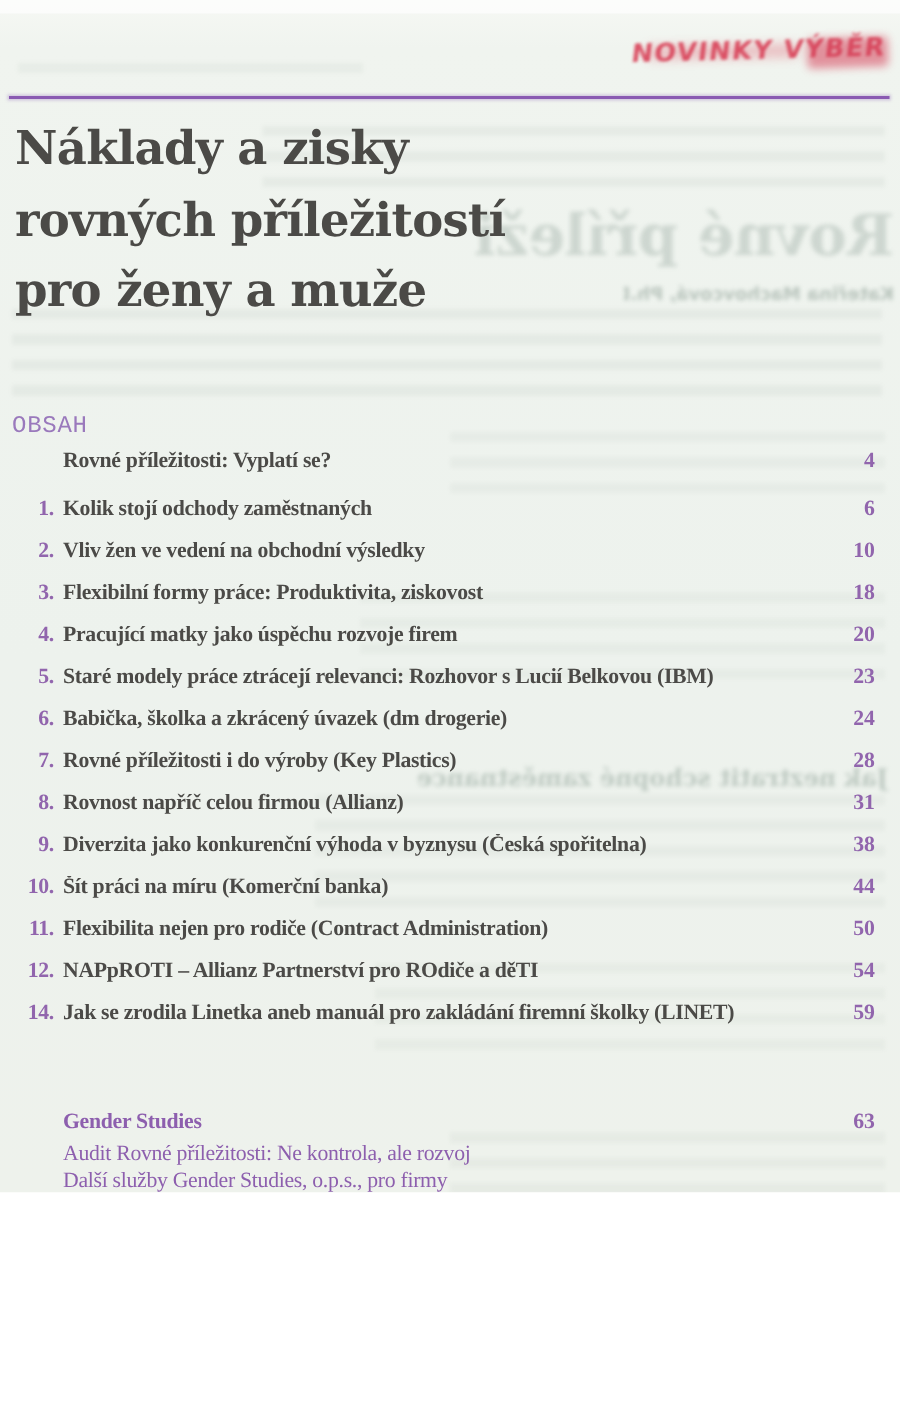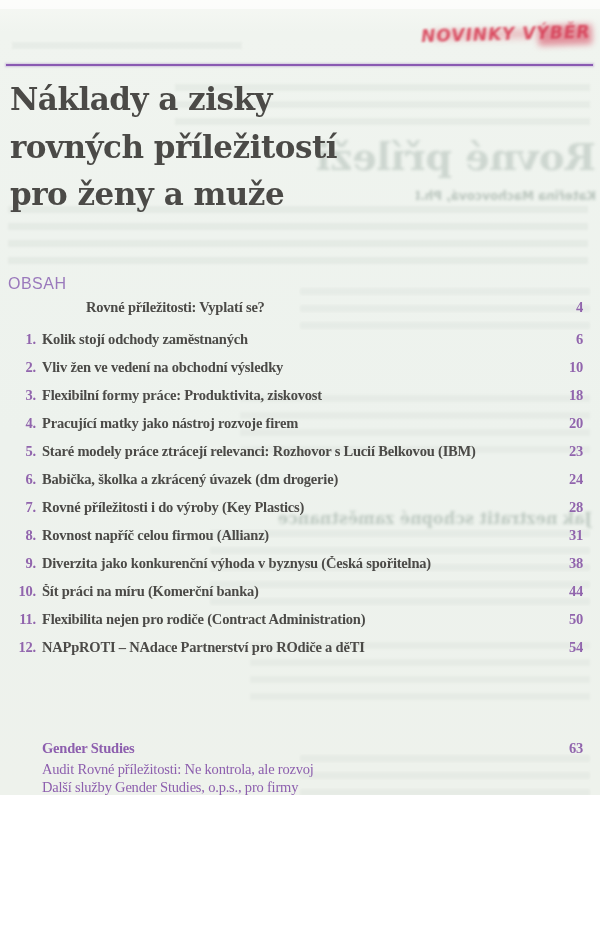--- a/index.html
+++ b/index.html
@@ -37,30 +37,30 @@
   .title {
     position:absolute; left:10px; top:76px;
     font-family:"DejaVu Serif", serif; font-weight:bold;
     font-size:31px; line-height:47.5px; letter-spacing:-0.5px;
     color:#4b4a47; white-space:pre-line;
   }
 
   
   .obsah {
     position:absolute; left:8px; top:275px;
-    font-family:Liberation Sans, sans-serif; font-size:16px; letter-spacing:0.5px;
+    font-family:Liberation Mono, monospace; font-size:16px; letter-spacing:0.5px;
     color:#9a79bc;
   }
 
   
   .toc { position:absolute; left:8px; right:17px; top:300px; }
   .toc-row { display:flex; align-items:baseline; margin-bottom:13px;
     font-size:14.5px; line-height:15px; font-weight:bold; color:#4b4a47;
     letter-spacing:-0.2px; white-space:nowrap; }
-  .toc-row.first { margin-bottom:17px;gap:44px; }
+  .toc-row.first { margin-bottom:17px; }
   .toc-num { flex:none; width:28px; margin-right:6px; text-align:right; color:#9165ad; }
   .toc-label { flex:1 1 auto; overflow:hidden; }
   .toc-page { flex:none; margin-left:8px; color:#9165ad; }
 
   
   .gender { position:absolute; left:42px; right:17px; top:740px;
     font-size:14.5px; letter-spacing:-0.2px; color:#8d5fae; }
   .gender-head { display:flex; align-items:flex-end; font-weight:bold; margin-bottom:3px; }
   .gender-title { flex:1 1 auto; }
   .gender-page { flex:none; margin-left:8px; color:#9165ad; }
@@ -132,21 +132,21 @@
       <span class="toc-label">Vliv žen ve vedení na obchodní výsledky</span>
       <span class="toc-page">10</span>
     </div>
     <div class="toc-row">
       <span class="toc-num">3.</span>
       <span class="toc-label">Flexibilní formy práce: Produktivita, ziskovost</span>
       <span class="toc-page">18</span>
     </div>
     <div class="toc-row">
       <span class="toc-num">4.</span>
-      <span class="toc-label">Pracující matky jako nástroj rozvoje firem</span>
+      <span class="toc-label">Pracující matky jako úspěchu rozvoje firem</span>
       <span class="toc-page">20</span>
     </div>
     <div class="toc-row">
       <span class="toc-num">5.</span>
       <span class="toc-label">Staré modely práce ztrácejí relevanci: Rozhovor s Lucií Belkovou (IBM)</span>
       <span class="toc-page">23</span>
     </div>
     <div class="toc-row">
       <span class="toc-num">6.</span>
       <span class="toc-label">Babička, školka a zkrácený úvazek (dm drogerie)</span>
@@ -172,22 +172,27 @@
       <span class="toc-label">Šít práci na míru (Komerční banka)</span>
       <span class="toc-page">44</span>
     </div>
     <div class="toc-row">
       <span class="toc-num">11.</span>
       <span class="toc-label">Flexibilita nejen pro rodiče (Contract Administration)</span>
       <span class="toc-page">50</span>
     </div>
     <div class="toc-row">
       <span class="toc-num">12.</span>
-      <span class="toc-label">NAPpROTI – NAdace Partnerství pro ROdiče a děTI</span>
+      <span class="toc-label">NAPpROTI – Allianz Partnerství pro ROdiče a děTI</span>
       <span class="toc-page">54</span>
+    </div>
+    <div class="toc-row">
+      <span class="toc-num">14.</span>
+      <span class="toc-label">Jak se zrodila Linetka aneb manuál pro zakládání firemní školky (LINET)</span>
+      <span class="toc-page">59</span>
     </div>
   </div>
 
   <div class="gender">
     <div class="gender-head">
       <span class="gender-title">Gender Studies</span>
       <span class="gender-page">63</span>
     </div>
     <div class="gender-item">Audit Rovné příležitosti: Ne kontrola, ale rozvoj</div>
     <div class="gender-item">Další služby Gender Studies, o.p.s., pro firmy</div>

